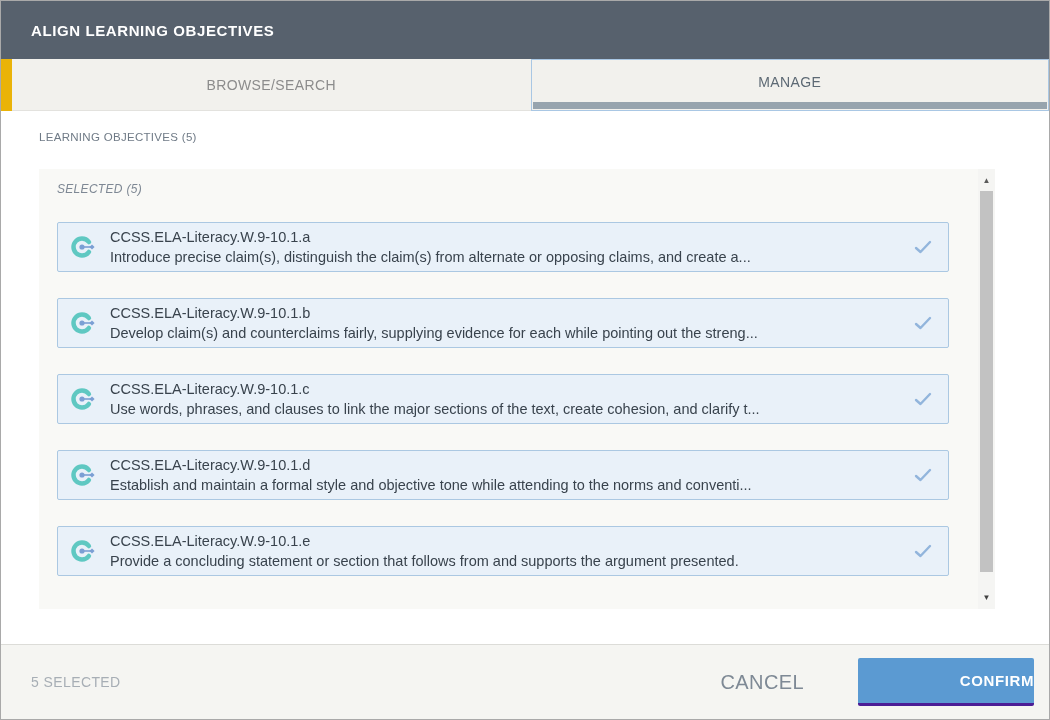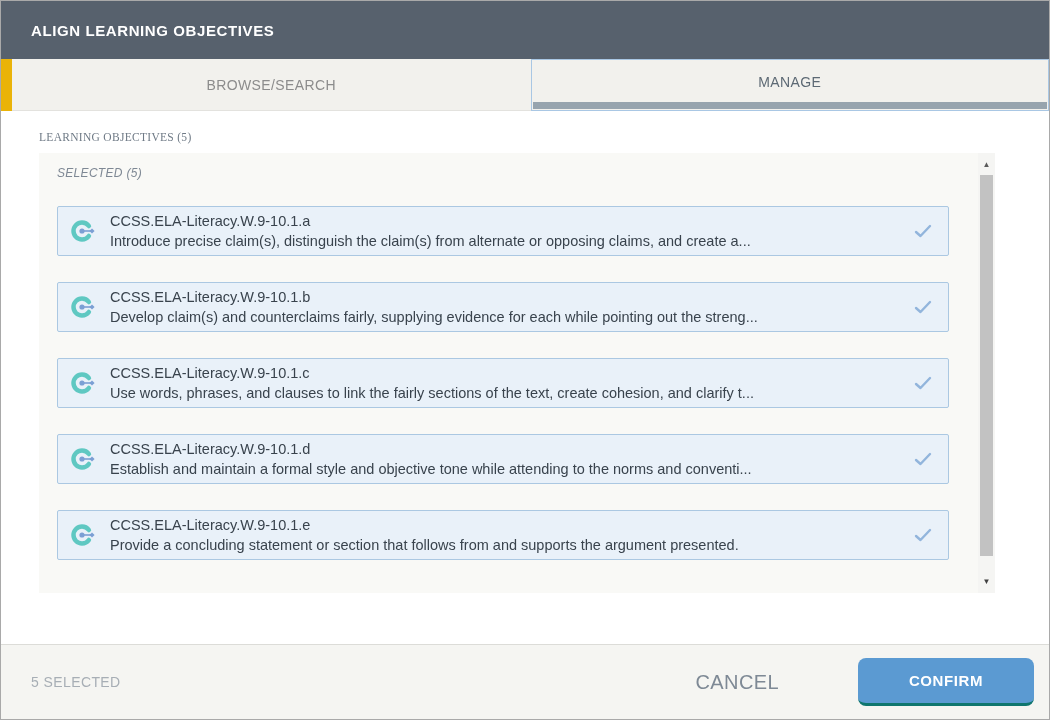--- a/index.html
+++ b/index.html
@@ -46,22 +46,21 @@
   }
   .tab.active .tab-indicator {
     position: absolute; left: 1px; right: 1px; bottom: 1px;
     height: 7px; background: #97a4ae;
   }
 
   
   .content { flex: 1 1 auto; background: #ffffff; padding: 20px 38px 0 38px; }
   .objectives-header {
     font-size: 11.5px; color: #6f7a86; letter-spacing: 0.3px;
-    margin-bottom: 10px;
-    font-family: Liberation Serif, serif;
+    margin-bottom: 26px;
   }
   .panel {
     position: relative;
     width: 956px; height: 440px;
     background: #f9f9f6;
     padding-top: 13px;
     overflow: hidden;
   }
   .section-label {
     font-size: 12px; color: #7e8894; letter-spacing: 0.3px;
@@ -110,38 +109,38 @@
     cursor: pointer;
   }
 
   
   .footer {
     flex: 0 0 75px;
     background: #f5f5f2;
     border-top: 1px solid #dcdcd8;
     display: flex; align-items: center;
     padding: 0 15px 0 30px;
-    gap: 25px;
   }
   .selected-count { font-size: 14px; color: #a7aeb5; letter-spacing: 0.4px; }
   .footer-spacer { flex: 1 1 auto; }
   .cancel-button {
     font-size: 20px; color: #7e8995; letter-spacing: 0.4px;
     background: none; border: none; cursor: pointer;
     margin-right: 54px;
     font-family: Liberation Sans, sans-serif;
   }
   .confirm-button {
     width: 176px; height: 48px;
     background: #5b9ad2;
-    border: none; border-bottom: 3px solid #0f766e;
-    border-radius: 8px;
+    border: none; border-bottom: 3px solid #4c1d95;
+    border-radius: 2px;
     color: #ffffff; font-size: 15px; font-weight: bold; letter-spacing: 0.6px;
     cursor: pointer;
     font-family: "Liberation Sans", sans-serif;
+    text-align: right;
   }
 </style>
 </head>
 <body>
 
 <div class="dialog">
 
   <div class="dialog-header">
     <span class="dialog-title">ALIGN LEARNING OBJECTIVES</span>
   </div>
@@ -207,21 +206,21 @@
     <span class="objective-icon">
       <svg width="28" height="28" viewBox="0 0 28 28">
         <circle cx="12" cy="14" r="8.5" fill="none" stroke="#5fc8c2" stroke-width="4.5" pathLength="100" stroke-dasharray="80 20" stroke-dashoffset="-10" stroke-linecap="round"></circle>
         <line x1="12" y1="14" x2="22" y2="14" stroke="#7b9fd4" stroke-width="1.6"></line>
         <circle cx="12" cy="14" r="2.6" fill="#7b9fd4"></circle>
         <path d="M22 11.4 L24.6 14 L22 16.6 L19.4 14 Z" fill="#7b9fd4"></path>
       </svg>
     </span>
     <span class="objective-text">
       <span class="objective-code">CCSS.ELA-Literacy.W.9-10.1.c</span>
-      <span class="objective-desc">Use words, phrases, and clauses to link the fairly sections of the text, create cohesion, and clarify t...</span>
+      <span class="objective-desc">Use words, phrases, and clauses to link the major sections of the text, create cohesion, and clarify t...</span>
     </span>
     <span class="check-icon">
       <svg width="18" height="14" viewBox="0 0 18 14">
         <polyline points="2,8 6.5,12 16,2" fill="none" stroke="#92b5dc" stroke-width="2.4" stroke-linecap="round" stroke-linejoin="round"></polyline>
       </svg>
     </span>
   </div>
 
   <div class="objective-row">
     <span class="objective-icon">

